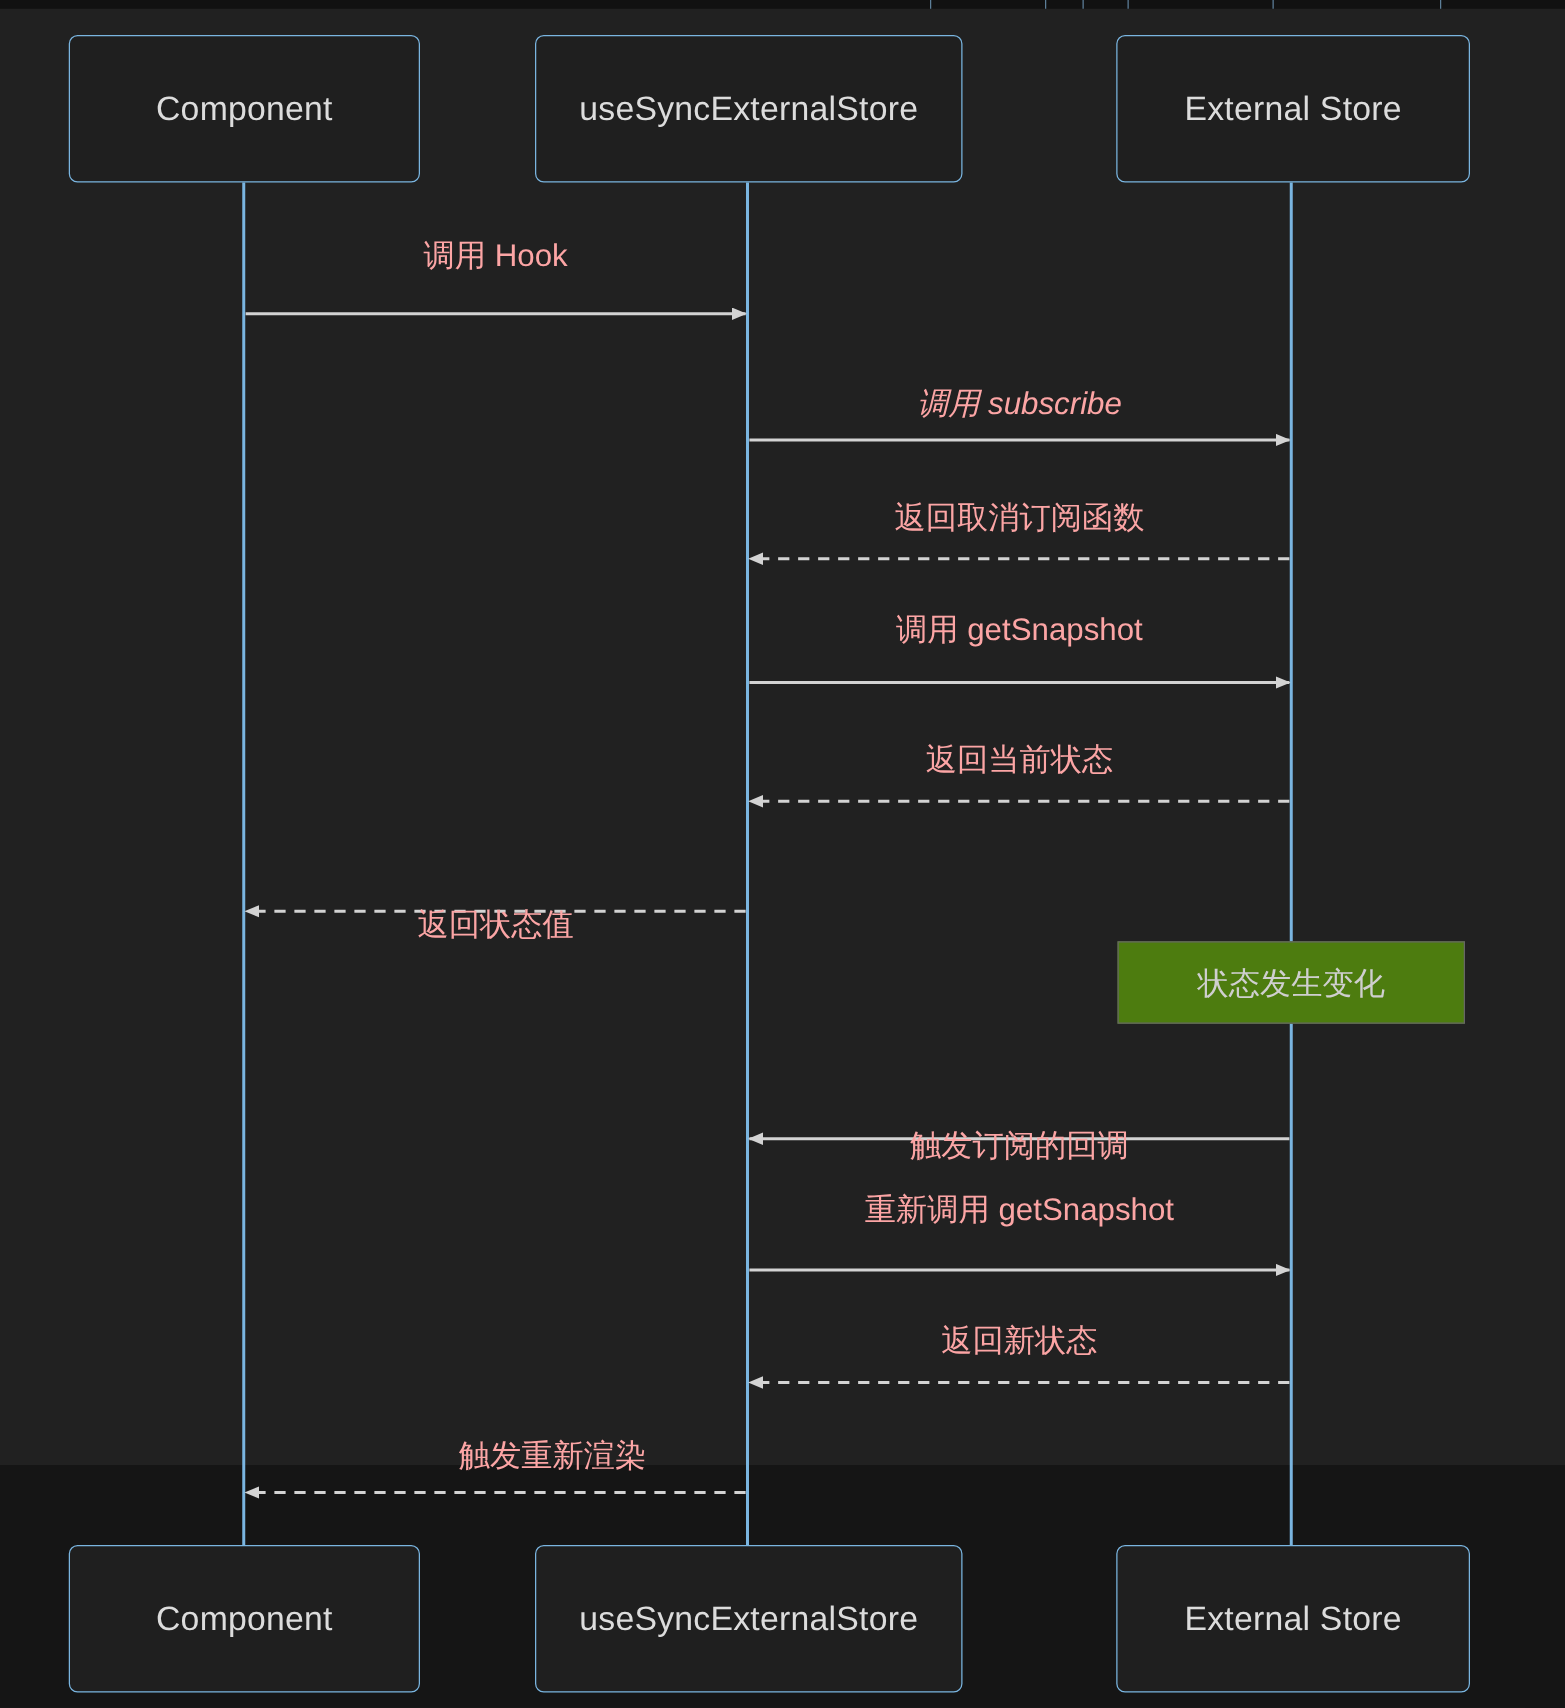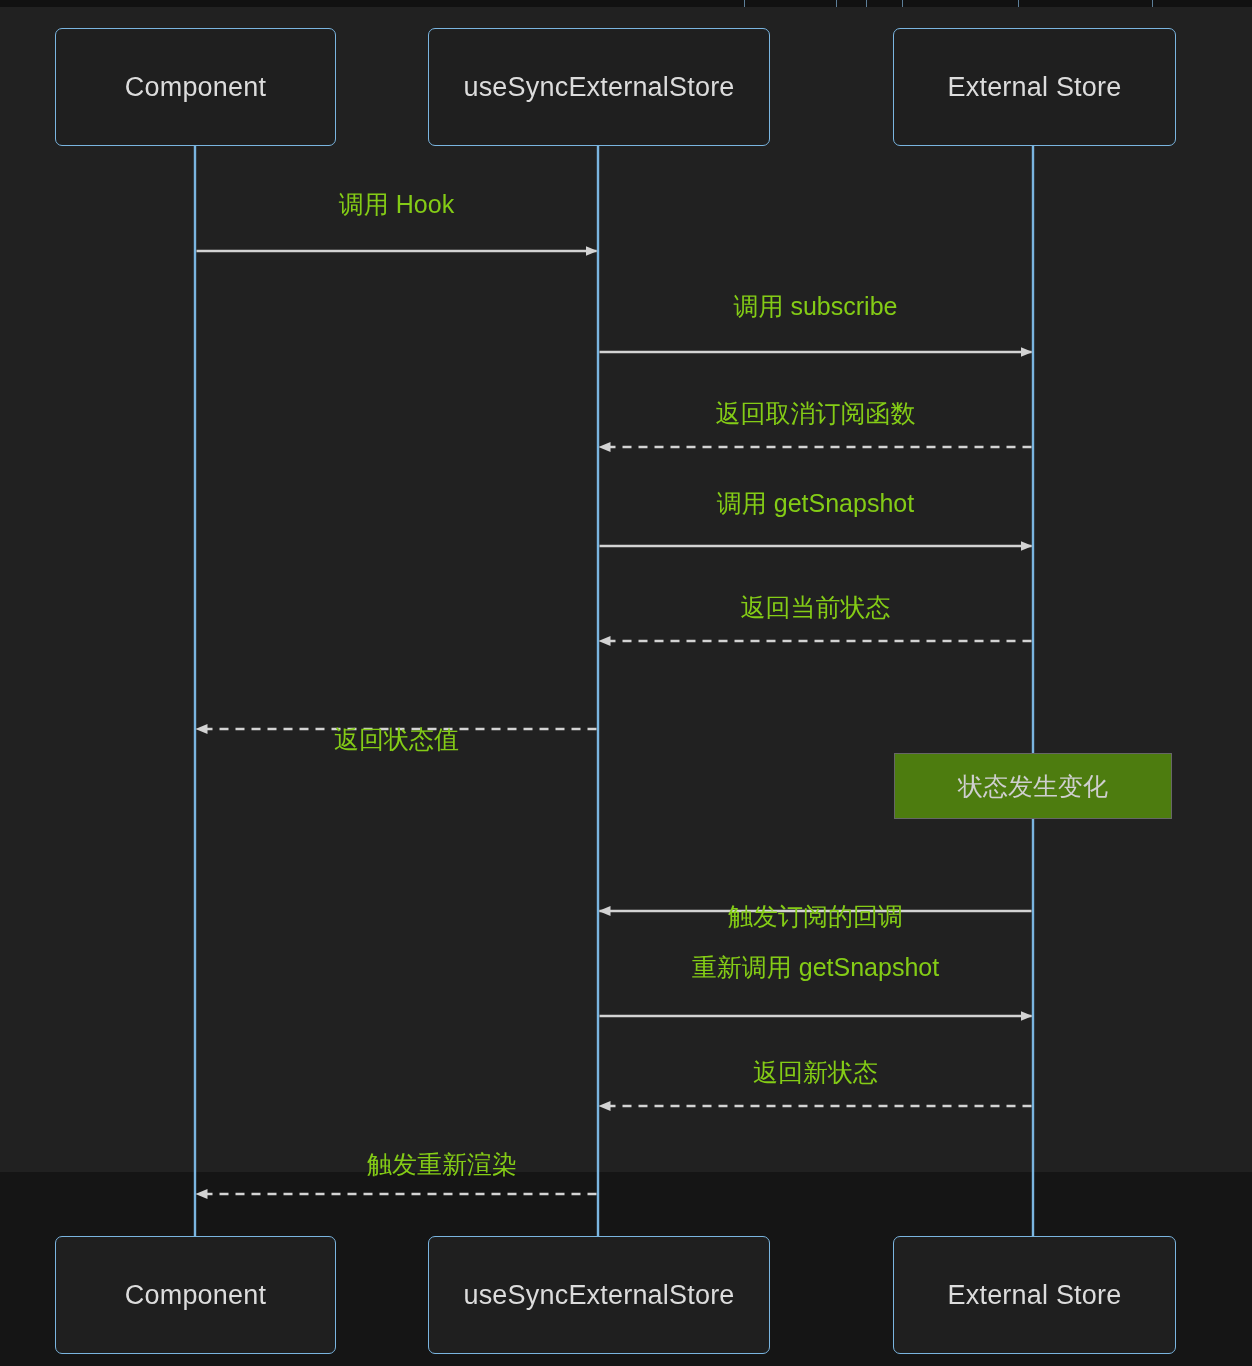--- a/index.html
+++ b/index.html
@@ -75,21 +75,21 @@
   }
   .note-label {
     color: #cfcfcf;
     font-size: 25px;
     white-space: nowrap;
   }
 
   
   .msg-label {
     position: absolute;
-    color: #84cc16;
+    color: #fca5a5;
     font-size: 25px;
     white-space: nowrap;
     transform: translateX(-50%);
     text-align: left;
   }
 </style>
 </head>
 <body>
 
 <div id="diagram-root">
@@ -146,21 +146,21 @@
       </div>
       <div class="participant-box" style="left: 428px; top: 1236px; width: 342px; height: 118px; border-color: rgb(122, 181, 224);">
         <span class="participant-label">useSyncExternalStore</span>
       </div>
       <div class="participant-box" style="left: 893px; top: 1236px; width: 283px; height: 118px; border-color: rgb(122, 181, 224);">
         <span class="participant-label">External Store</span>
       </div>
     </div>
   <div id="labels-layer">
       <div class="msg-label" style="left: 396.5px; top: 188px;">调用 Hook</div>
-      <div class="msg-label" style="left: 815.5px; top: 290px;">调用 subscribe</div>
+      <div class="msg-label" style="left: 815.5px; top: 306px; font-style: italic;">调用 subscribe</div>
       <div class="msg-label" style="left: 815.5px; top: 397px;">返回取消订阅函数</div>
       <div class="msg-label" style="left: 815.5px; top: 487px;">调用 getSnapshot</div>
       <div class="msg-label" style="left: 815.5px; top: 591px;">返回当前状态</div>
       <div class="msg-label" style="left: 396.5px; top: 679px; margin-top: 44px;">返回状态值</div>
       <div class="msg-label" style="left: 815.5px; top: 900px;">触发订阅的回调</div>
       <div class="msg-label" style="left: 815.5px; top: 951px;">重新调用 getSnapshot</div>
       <div class="msg-label" style="left: 815.5px; top: 1056px;">返回新状态</div>
       <div class="msg-label" style="left: 419px; top: 1148px; margin-left: 23px;">触发重新渲染</div>
     </div>
   <div id="notes-layer">

